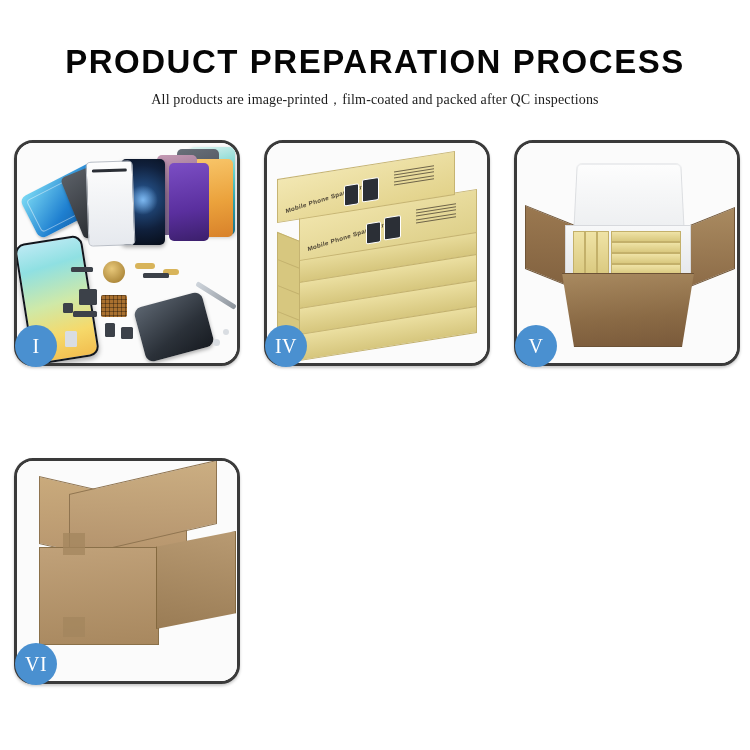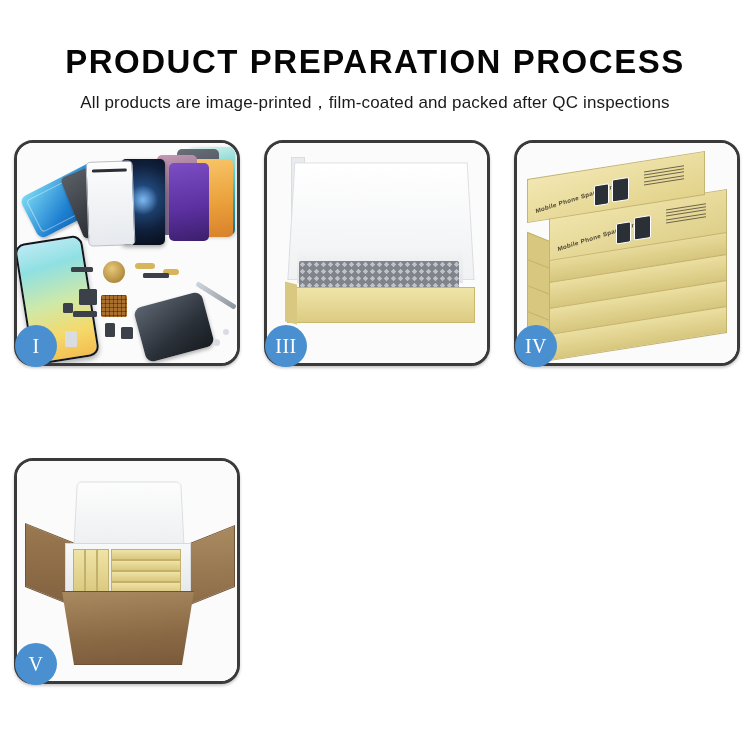--- a/index.html
+++ b/index.html
@@ -13,24 +13,25 @@
   .header{ text-align:center; padding-top:44px; }
   .title{
     font-size:34px;
     font-weight:bold;
     letter-spacing:1.6px;
     color:#060606;
     line-height:1;
     transform:scaleX(0.97);
   }
   .subtitle{
-    font-size:17px;
+    font-size:14px;
     color:#1a1a1a;
     margin-top:13px;
     letter-spacing:0.15px;
+    font-family:Liberation Serif, serif;
   }
 
   .grid{
     position:absolute;
     left:14px; top:140px;
     width:722px;
     display:grid;
     grid-template-columns:repeat(3,226px);
     grid-template-rows:226px 226px;
     column-gap:24px;
@@ -304,31 +305,20 @@
         <div class="prt" style="left:46px;top:160px;width:10px;height:10px;"></div>
         <div class="prt" style="left:126px;top:130px;width:26px;height:5px;"></div>
         <div class="prt wh" style="left:196px;top:196px;width:7px;height:7px;border-radius:50%;"></div>
         <div class="prt wh" style="left:206px;top:186px;width:6px;height:6px;border-radius:50%;"></div>
       </div>
     </div>
     <div class="badge">I</div>
   </div>
 
 
-  <div class="panel p3">
-    <div class="panel-inner">
-      <div class="lidside"></div>
-      <div class="lid"></div>
-      <div class="foam"></div>
-      <div class="wrap"></div>
-      <div class="base"></div>
-      <div class="baseL"></div>
-    </div>
-    <div class="badge">III</div>
-  </div>
 
   <div class="panel">
     <div class="panel-inner">
       <div class="slabL" style="top:172px;"></div>
       <div class="slab" style="top:176px;"></div>
       <div class="slabL" style="top:146px;"></div>
       <div class="slab" style="top:150px;"></div>
       <div class="slabL" style="top:120px;"></div>
       <div class="slab" style="top:124px;"></div>
       <div class="slabL" style="top:94px;"></div>
@@ -374,14 +364,25 @@
       <div class="ybox" style="left:80px;top:88px;width:10px;height:44px;"></div>
       <div class="ybox" style="left:94px;top:88px;width:68px;height:9px;"></div>
       <div class="ybox" style="left:94px;top:99px;width:68px;height:9px;"></div>
       <div class="ybox" style="left:94px;top:110px;width:68px;height:9px;"></div>
       <div class="ybox" style="left:94px;top:121px;width:68px;height:9px;"></div>
       <div class="body"></div>
     </div>
     <div class="badge">V</div>
   </div>
 
+  <div class="panel p6">
+    <div class="panel-inner">
+      <div class="topf"></div>
+      <div class="topf2"></div>
+      <div class="front"></div>
+      <div class="side"></div>
+      <div class="seam" style="left:46px;top:72px;width:22px;height:22px;"></div>
+      <div class="seam" style="left:46px;top:156px;width:22px;height:20px;"></div>
+    </div>
+    <div class="badge">VI</div>
+  </div>
 
 </div>
 
 </body></html>

